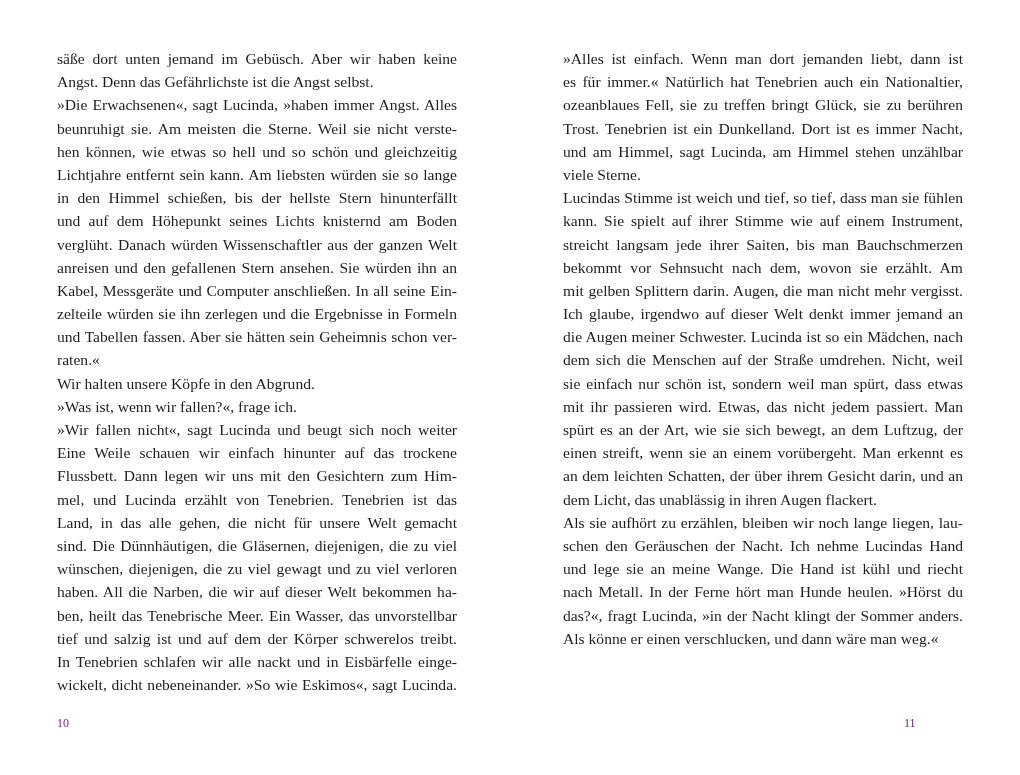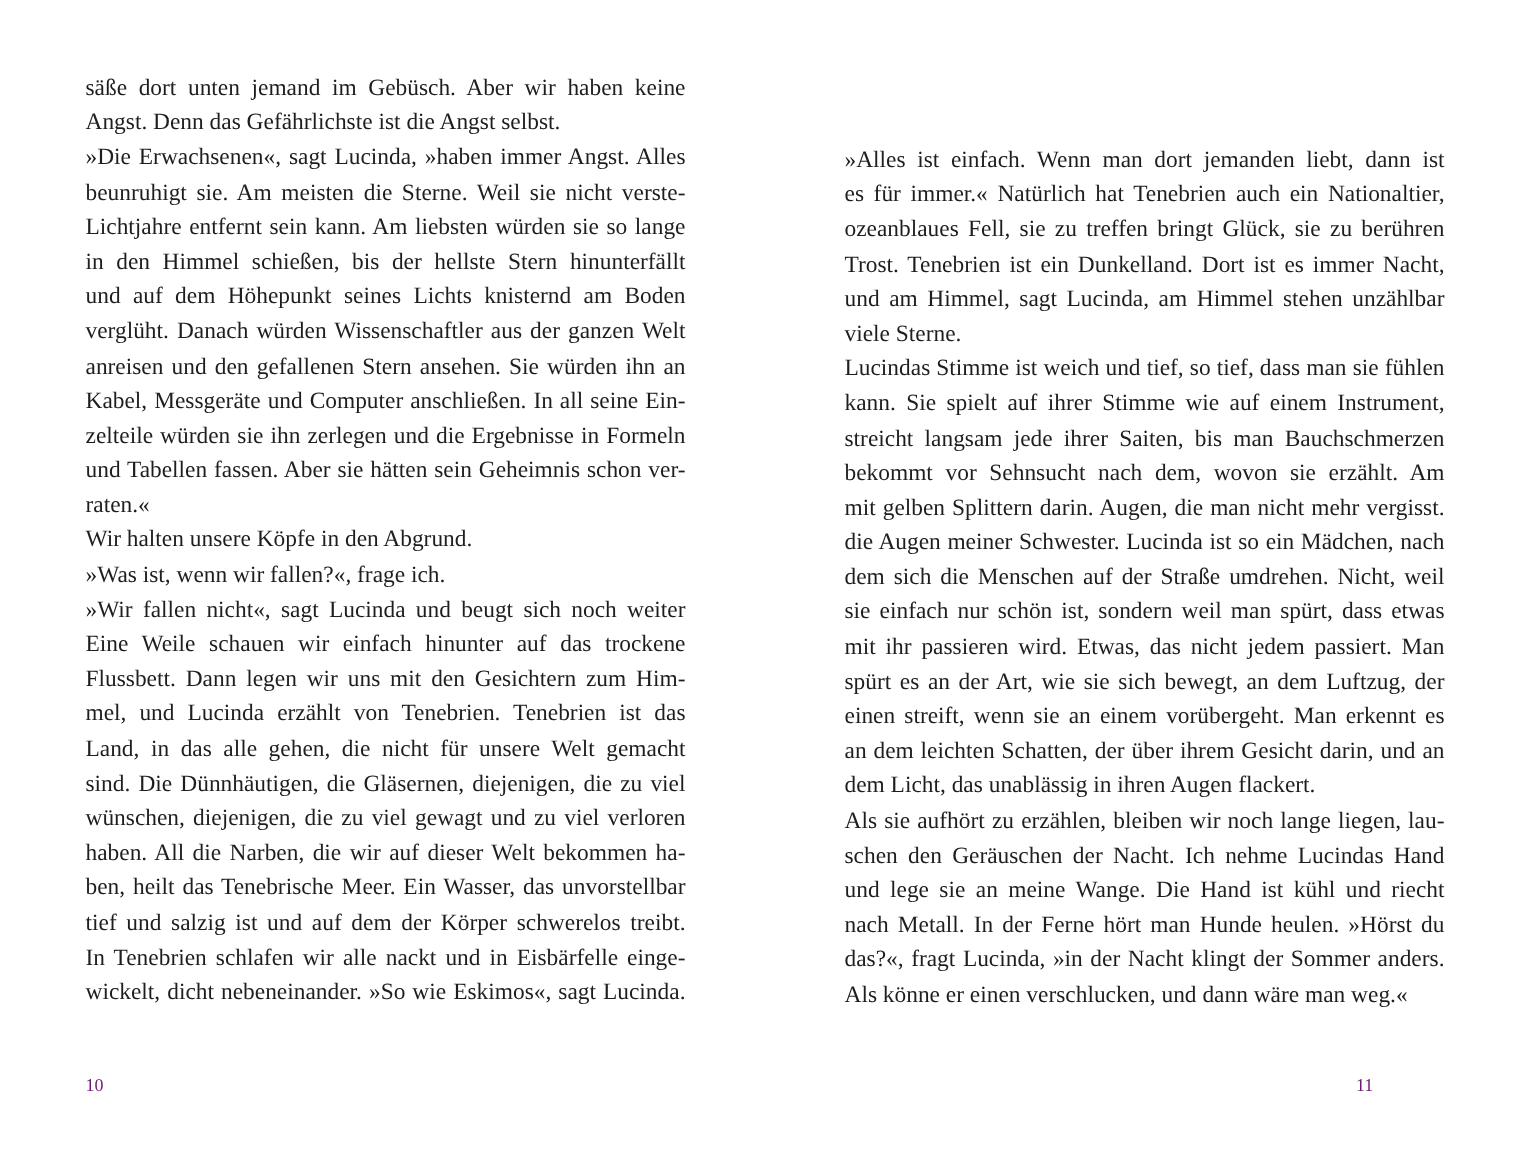--- a/index.html
+++ b/index.html
@@ -14,21 +14,21 @@
       overflow: hidden;
       color: #1e1e1e;
       font-family: "Liberation Serif", "DejaVu Serif", serif;
     }
     .page {
       position: absolute;
       top: 47px;
       width: 400px;
     }
     .page.left { left: 57px; }
-    .page.right { left: 563px; margin-top: 48px; }
+    .page.right { left: 563px; }
     .line {
       display: block;
       height: 23.2px;
       line-height: 23.2px;
       font-size: 15.6px;
       white-space: nowrap;
       text-align: justify;
       text-align-last: justify;
     }
     .line.last {
@@ -45,20 +45,21 @@
     .folio.right { left: 904px; }
   </style>
 </head>
 <body>
 
 <div class="page left" id="left-page">
     <span class="line">säße dort unten jemand im Gebüsch. Aber wir haben keine</span>
     <span class="line last">Angst. Denn das Gefährlichste ist die Angst selbst.</span>
     <span class="line">»Die Erwachsenen«, sagt Lucinda, »haben immer Angst. Alles</span>
     <span class="line">beunruhigt sie. Am meisten die Sterne. Weil sie nicht verste-</span>
+    <span class="line">hen können, wie etwas so hell und so schön und gleichzeitig</span>
     <span class="line">Lichtjahre entfernt sein kann. Am liebsten würden sie so lange</span>
     <span class="line">in den Himmel schießen, bis der hellste Stern hinunterfällt</span>
     <span class="line">und auf dem Höhepunkt seines Lichts knisternd am Boden</span>
     <span class="line">verglüht. Danach würden Wissenschaftler aus der ganzen Welt</span>
     <span class="line">anreisen und den gefallenen Stern ansehen. Sie würden ihn an</span>
     <span class="line">Kabel, Messgeräte und Computer anschließen. In all seine Ein-</span>
     <span class="line">zelteile würden sie ihn zerlegen und die Ergebnisse in Formeln</span>
     <span class="line">und Tabellen fassen. Aber sie hätten sein Geheimnis schon ver-</span>
     <span class="line last">raten.«</span>
     <span class="line last">Wir halten unsere Köpfe in den Abgrund.</span>
@@ -81,20 +82,21 @@
     <span class="line">es für immer.« Natürlich hat Tenebrien auch ein Nationaltier,</span>
     <span class="line">ozeanblaues Fell, sie zu treffen bringt Glück, sie zu berühren</span>
     <span class="line">Trost. Tenebrien ist ein Dunkelland. Dort ist es immer Nacht,</span>
     <span class="line">und am Himmel, sagt Lucinda, am Himmel stehen unzählbar</span>
     <span class="line last">viele Sterne.</span>
     <span class="line">Lucindas Stimme ist weich und tief, so tief, dass man sie fühlen</span>
     <span class="line">kann. Sie spielt auf ihrer Stimme wie auf einem Instrument,</span>
     <span class="line">streicht langsam jede ihrer Saiten, bis man Bauchschmerzen</span>
     <span class="line">bekommt vor Sehnsucht nach dem, wovon sie erzählt. Am</span>
     <span class="line">mit gelben Splittern darin. Augen, die man nicht mehr vergisst.</span>
+    <span class="line">Ich glaube, irgendwo auf dieser Welt denkt immer jemand an</span>
     <span class="line">die Augen meiner Schwester. Lucinda ist so ein Mädchen, nach</span>
     <span class="line">dem sich die Menschen auf der Straße umdrehen. Nicht, weil</span>
     <span class="line">sie einfach nur schön ist, sondern weil man spürt, dass etwas</span>
     <span class="line">mit ihr passieren wird. Etwas, das nicht jedem passiert. Man</span>
     <span class="line">spürt es an der Art, wie sie sich bewegt, an dem Luftzug, der</span>
     <span class="line">einen streift, wenn sie an einem vorübergeht. Man erkennt es</span>
     <span class="line">an dem leichten Schatten, der über ihrem Gesicht darin, und an</span>
     <span class="line last">dem Licht, das unablässig in ihren Augen flackert.</span>
     <span class="line">Als sie aufhört zu erzählen, bleiben wir noch lange liegen, lau-</span>
     <span class="line">schen den Geräuschen der Nacht. Ich nehme Lucindas Hand</span>

